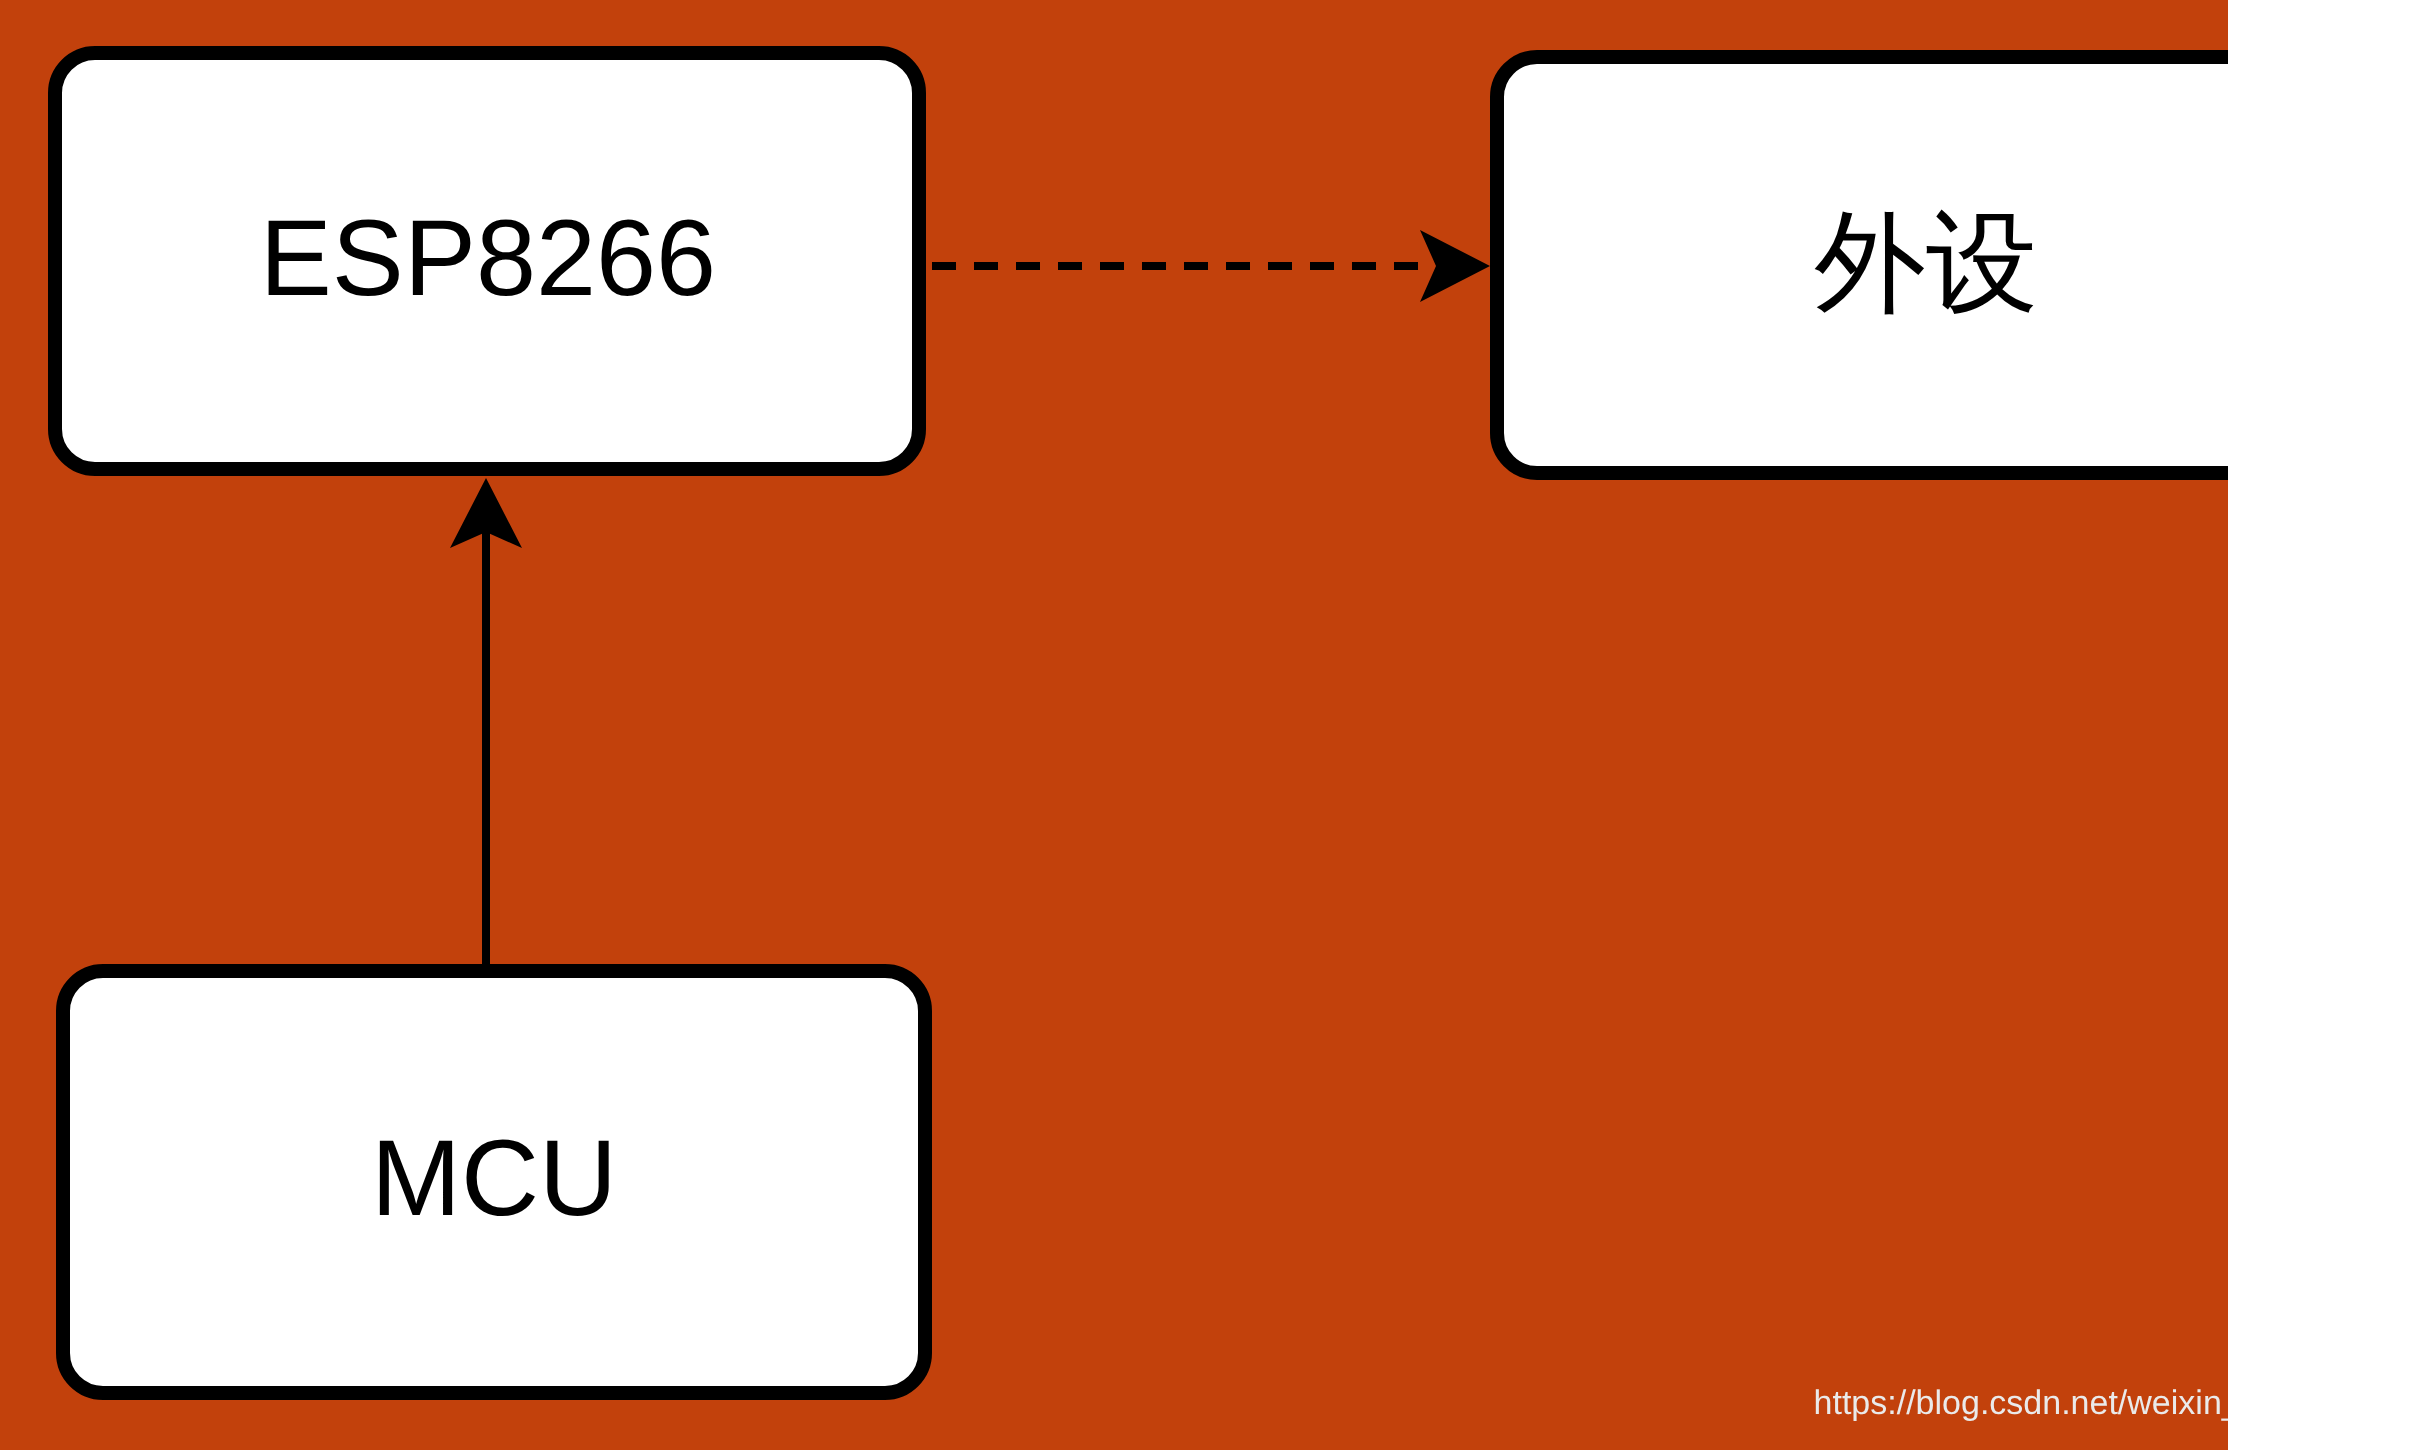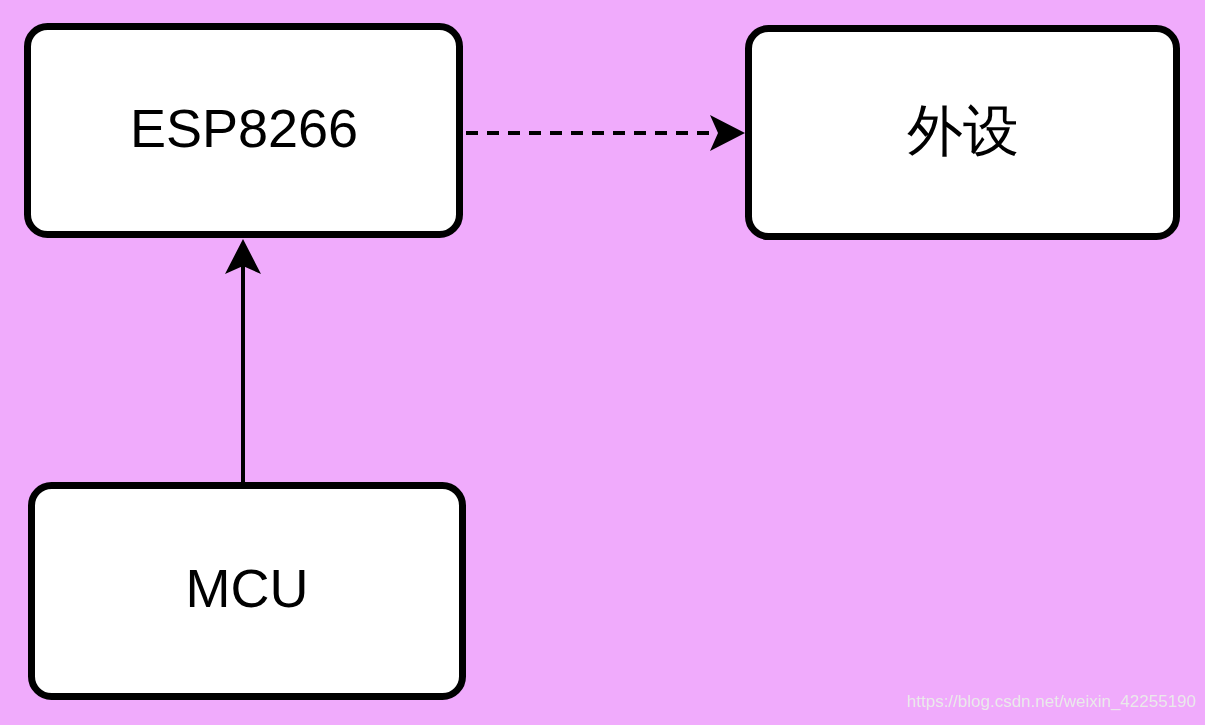--- a/index.html
+++ b/index.html
@@ -6,23 +6,23 @@
   html, body {
     margin: 0;
     padding: 0;
     background: #ffffff;
   }
   body {
     font-family: "Liberation Sans", "DejaVu Sans", sans-serif;
   }
   #canvas {
     position: relative;
-    width: 1205px;
+    width: 1114px;
     height: 725px;
-    background: #f0abfc;
+    background: #c2410c;
     overflow: hidden;
   }
   #diagram-svg {
     position: absolute;
     left: 0;
     top: 0;
     width: 1205px;
     height: 725px;
     display: block;
   }

